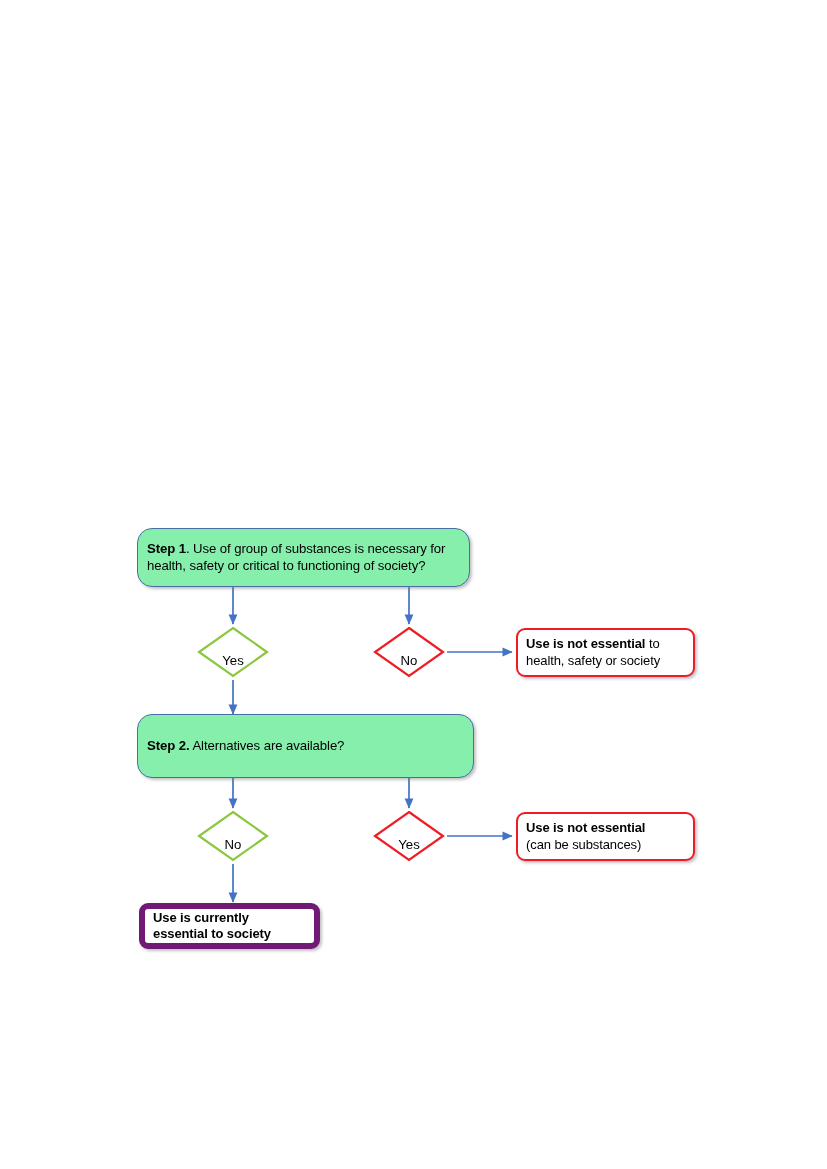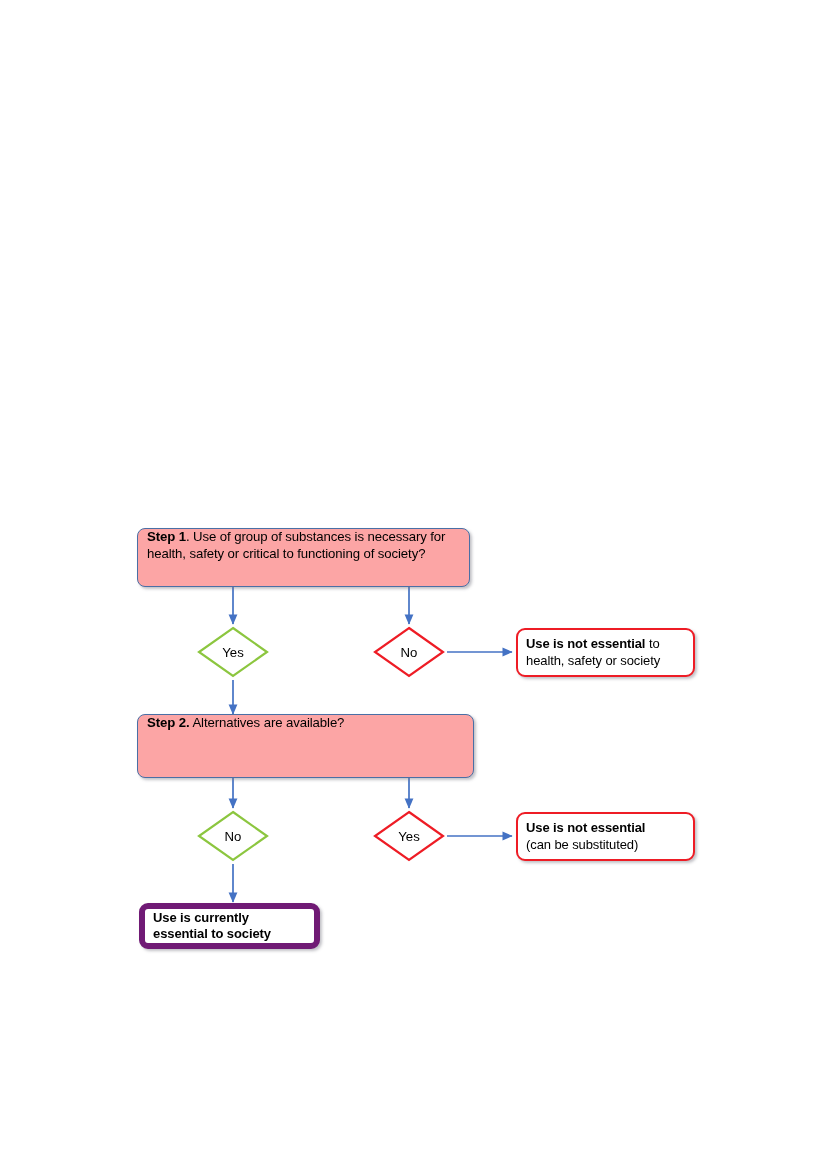--- a/index.html
+++ b/index.html
@@ -22,24 +22,25 @@
     height: 1169px;
   }
   .node {
     position: absolute;
     box-sizing: border-box;
   }
 
   
   .step-box {
     border: 1.6px solid #4a6fa5;
-    border-radius: 8px;
-    background: #fca5a5;
+    border-radius: 15px;
+    background: #86efac;
     box-shadow: 2px 2px 3px rgba(120,120,130,0.45);
     display: flex;
+    align-items: center;
     padding: 0 9px;
   }
   .step-box .txt {
     font-size: 13.2px;
     line-height: 16.6px;
     color: #000000;
     letter-spacing: -0.1px;
   }
   .step-box .lead {
     font-weight: bold;
@@ -70,21 +71,21 @@
   .diamond-wrap {
     position: absolute;
   }
   .diamond-wrap svg {
     display: block;
     overflow: visible;
   }
   .diamond-label {
     position: absolute;
     left: 0;
-    top: 0;
+    top: 8px;
     width: 100%;
     height: 100%;
     display: flex;
     align-items: center;
     justify-content: center;
     font-size: 13.2px;
     color: #000000;
     pointer-events: none;
     text-align: right;
   }
@@ -162,20 +163,20 @@
   </div>
 
   <div class="diamond-wrap" style="left:373px; top:810px; width:72px; height:52px;">
     <svg width="72" height="52" viewBox="0 0 72 52">
       <polygon points="36,2 70,26 36,50 2,26" fill="#ffffff" stroke="#ee1c25" stroke-width="2.2"></polygon>
     </svg>
     <div class="diamond-label">Yes</div>
   </div>
 
   <div class="node outcome-box outcome-red" style="left:516px; top:812px; width:179px; height:49px;">
-    <div class="txt"><span class="lead">Use is not essential</span><br><span>(can be substituted)</span></div>
+    <div class="txt"><span class="lead">Use is not essential</span><br><span>(can be substances)</span></div>
   </div>
 
   <div class="node outcome-box outcome-green" style="left:139px; top:903px; width:181px; height:46px;">
     <div class="txt allbold">Use is currently essential to society</div>
   </div>
 
 </div>
 
 </body></html>

